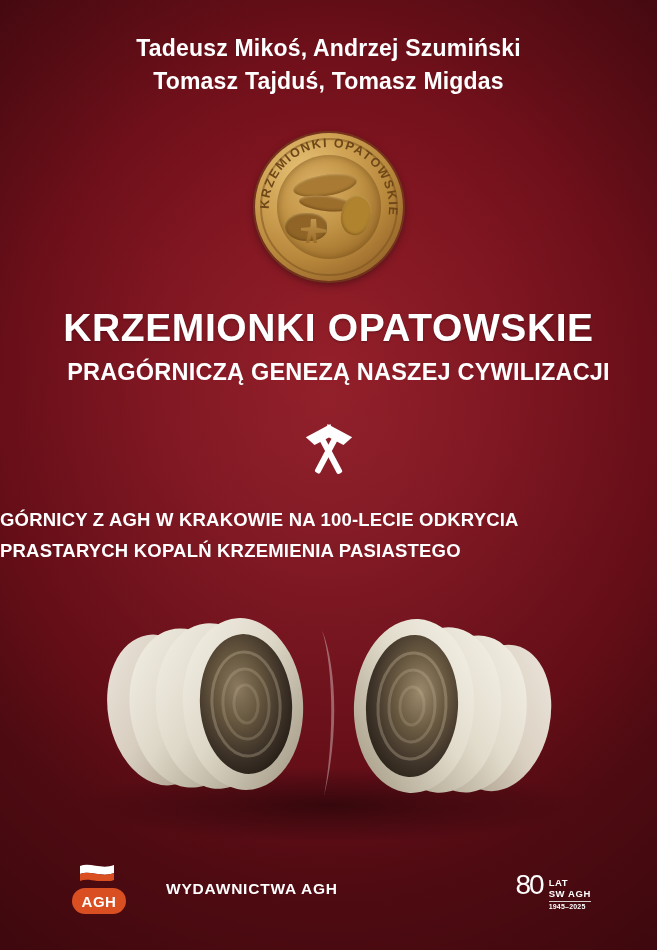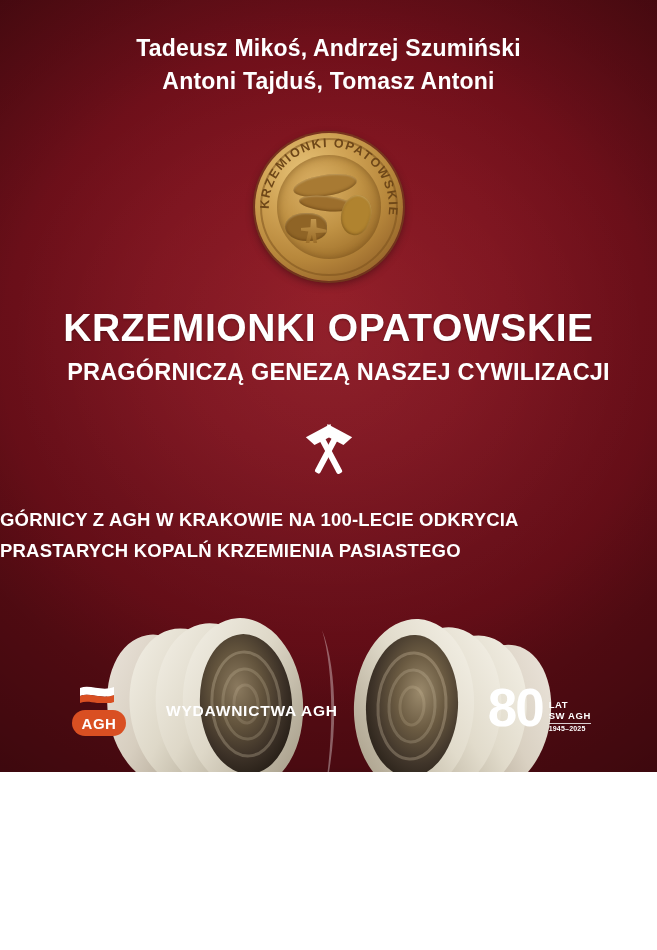--- a/index.html
+++ b/index.html
@@ -9,21 +9,21 @@
   body {
     width: 657px;
     height: 950px;
     overflow: hidden;
     font-family: "Liberation Sans", sans-serif;
   }
 
   .cover {
     position: relative;
     width: 657px;
-    height: 772px;
+    height: 950px;
     background:
       radial-gradient(ellipse 70% 55% at 50% 38%, #8e1520 0%, #7d121d 38%, #6a0f19 68%, #5a0c14 100%);
     overflow: hidden;
   }
   .cover::after {
     content: "";
     position: absolute;
     inset: 0;
     background: radial-gradient(ellipse 90% 70% at 50% 45%, rgba(255,255,255,0.05) 0%, rgba(0,0,0,0.0) 55%, rgba(0,0,0,0.35) 100%);
     pointer-events: none;
@@ -218,22 +218,22 @@
     position: absolute;
     right: 66px;
     bottom: 38px;
     display: flex;
     align-items: center;
     gap: 6px;
     color: #ffffff;
     z-index: 5;
   }
   .anniv-80 {
-    font-size: 53px;
-    font-weight: bold;
+    font-size: 28px;
+    font-weight: normal;
     line-height: 0.85;
     letter-spacing: -2px;
     margin-left: 20px;
   }
   .anniv-text {
     font-size: 9.5px;
     font-weight: bold;
     line-height: 1.25;
     letter-spacing: 0.6px;
     margin-top: 18px;
@@ -246,21 +246,21 @@
     margin-top: 1px;
   }
 </style>
 </head>
 <body>
 
 <div class="cover">
 
   <div class="authors">
     <div>Tadeusz Mikoś, Andrzej Szumiński</div>
-    <div>Antoni Tajduś, Tomasz Antoni</div>
+    <div>Tomasz Tajduś, Tomasz Migdas</div>
   </div>
 
   <div class="medal-wrap">
     <div class="medal">
       <div class="rim"></div>
       <div class="inner-disc"></div>
       <div class="flint f1"></div>
       <div class="flint f2"></div>
       <div class="flint f3"></div>
       <div class="flint f4"></div>

